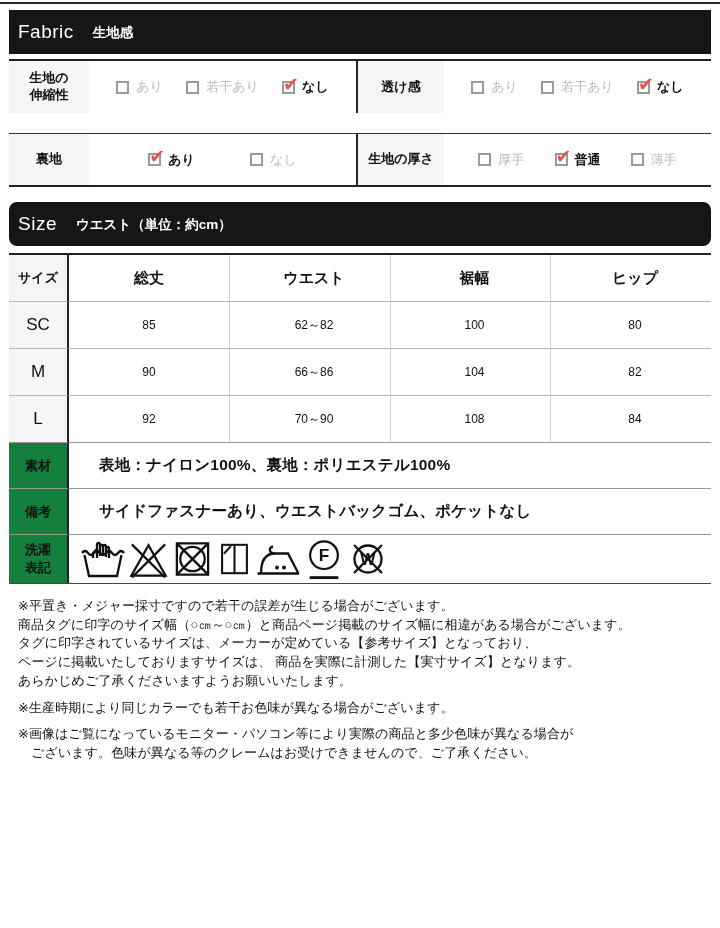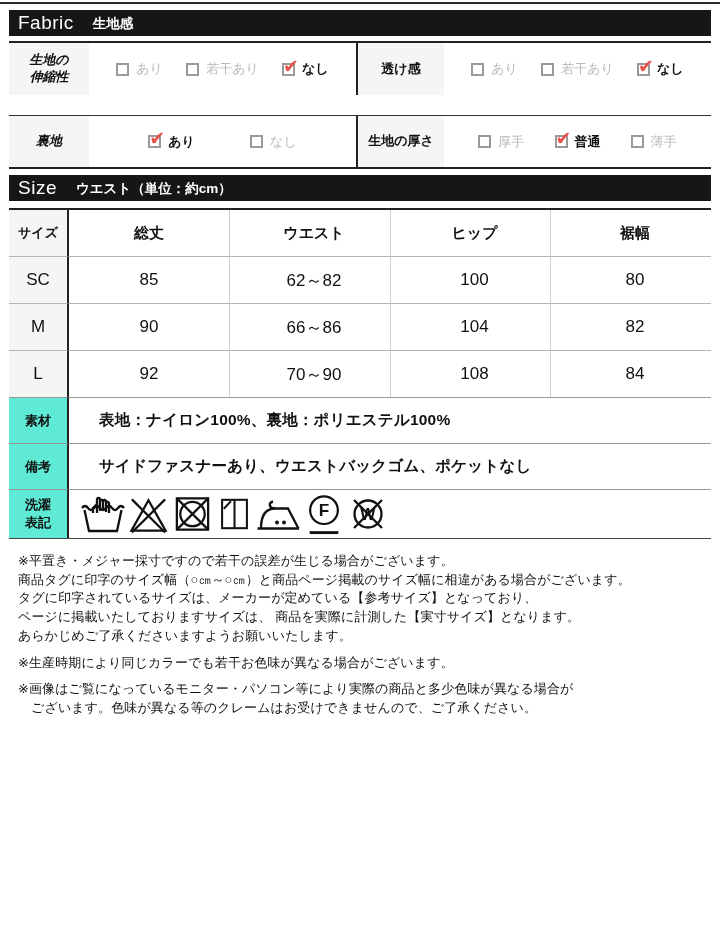--- a/index.html
+++ b/index.html
@@ -2,60 +2,60 @@
 <html><head>
 <meta charset="utf-8">
 <style>
   * { margin:0; padding:0; box-sizing:border-box; }
   html,body { width:720px; background:#ffffff; }
   body { height:928px; font-family:"Liberation Sans","DejaVu Sans",sans-serif; color:#111; position:relative; overflow:hidden; }
   .top-rule { height:2px; background:#2b2b2b; margin-top:2px; width:720px; }
   .content { margin:0 9px; width:702px; }
 
   
-  .bar { background:#161616; color:#fff; height:26px; display:flex; align-items:center; padding-left:9px; }
+  .bar { background:#161616; color:#fff; height:44px; display:flex; align-items:center; padding-left:9px; }
   .bar-en { font-size:19px; letter-spacing:0.5px; }
   .bar-ja { font-size:13.5px; font-weight:700; margin-left:19px; padding-top:2px; }
   .bar-fabric { margin-top:6px; }
-  .bar-size { margin-top:6px; }
+  .bar-size { margin-top:15px;border-radius:8px; }
 
   
   .ftable { margin-top:5px; border-top:2px solid #222; border-bottom:2px solid #222; }
   .frow { display:flex; height:52px; align-items:stretch; }
   .frow + .frow { border-top:1px solid #333;margin-top:20px; }
   .flabel { background:#f5f5f5; display:flex; align-items:center; justify-content:center;
             font-size:13px; font-weight:700; text-align:center; line-height:1.3; }
-  .flabel.left { width:80px;font-style:italic; }
+  .flabel.left { width:80px; }
   .flabel.right { width:88px; border-left:2px solid #222; }
   .fopts { flex:1; display:flex; align-items:center; justify-content:space-evenly; padding:0 4px; }
   .preline { white-space:pre-line; }
 
   
   .opt { display:flex; align-items:center; }
   .cb { position:relative; display:inline-block; width:13px; height:13px;
         border:2px solid #9a9a9a; background:#fff; flex:none; }
   .opt-label { margin-left:7px; font-size:13px; color:#b9b9b9; font-weight:400; }
   .opt.checked .opt-label { color:#111; font-weight:700; }
   .opt.checked .cb::after { content:"✔"; position:absolute; left:-1px; top:-10px;
         font-size:19px; color:#e8524b; font-weight:700; }
 
   
   .stable { margin-top:7px; border-top:2px solid #222; border-bottom:1px solid #444; }
   .grow { display:grid; grid-template-columns:60px 160px 161px 160px 161px; }
   .grow2 { display:grid; grid-template-columns:60px 642px; }
   .cell { display:flex; align-items:center; justify-content:center; }
   .headcell { font-size:15px; font-weight:700; height:46px; }
-  .datacell { font-size:17px; height:47px; }
+  .datacell { font-size:12px; height:47px; }
   .sizecol { background:#f5f5f5; border-right:2px solid #222; }
   .headcell.sizecol { font-size:13px; }
   .datacell.sizecol { font-size:17px; }
   .grow .cell:nth-child(n+3) { border-left:1px solid #cfcfcf;padding-left:8px; }
   .grow + .grow .cell { border-top:1px solid #b5b5b5;text-align:right; }
   .grow2 .cell { border-top:1px solid #979797; }
-  .speclabel { background:#5eead4; border-right:2px solid #222; font-size:13px; font-weight:700;
+  .speclabel { background:#15803d; border-right:2px solid #222; font-size:13px; font-weight:700;
                text-align:center; line-height:1.35; }
   .specval { justify-content:flex-start; padding-left:30px; font-size:15.5px; font-weight:600;
              height:46px; letter-spacing:0.2px; }
   .care-row .specval { height:49px; padding-left:11px; }
   .care-icons { display:flex; align-items:center; }
   .care-icons svg { display:block; margin-right:1px; }
 
   
   .notes { margin:13px 0 0 9px; font-size:13px; line-height:1.44; font-weight:500; letter-spacing:0.1px; }
   .notes .para { margin-bottom:8px; }
@@ -141,22 +141,22 @@
   <div class="bar bar-size">
     <span class="bar-en">Size</span>
     <span class="bar-ja">ウエスト（単位：約cm）</span>
   </div>
 
   <div class="stable">
     <div class="grow">
       <div class="cell headcell sizecol">サイズ</div>
       <div class="cell headcell">総丈</div>
       <div class="cell headcell">ウエスト</div>
+      <div class="cell headcell">裾幅</div>
       <div class="cell headcell">ヒップ</div>
-      <div class="cell headcell">裾幅</div>
     </div>
     <div class="grow">
       <div class="cell datacell sizecol">SC</div>
       <div class="cell datacell">85</div>
       <div class="cell datacell">62～82</div>
       <div class="cell datacell">100</div>
       <div class="cell datacell">80</div>
     </div>
     <div class="grow">
       <div class="cell datacell sizecol">M</div>

